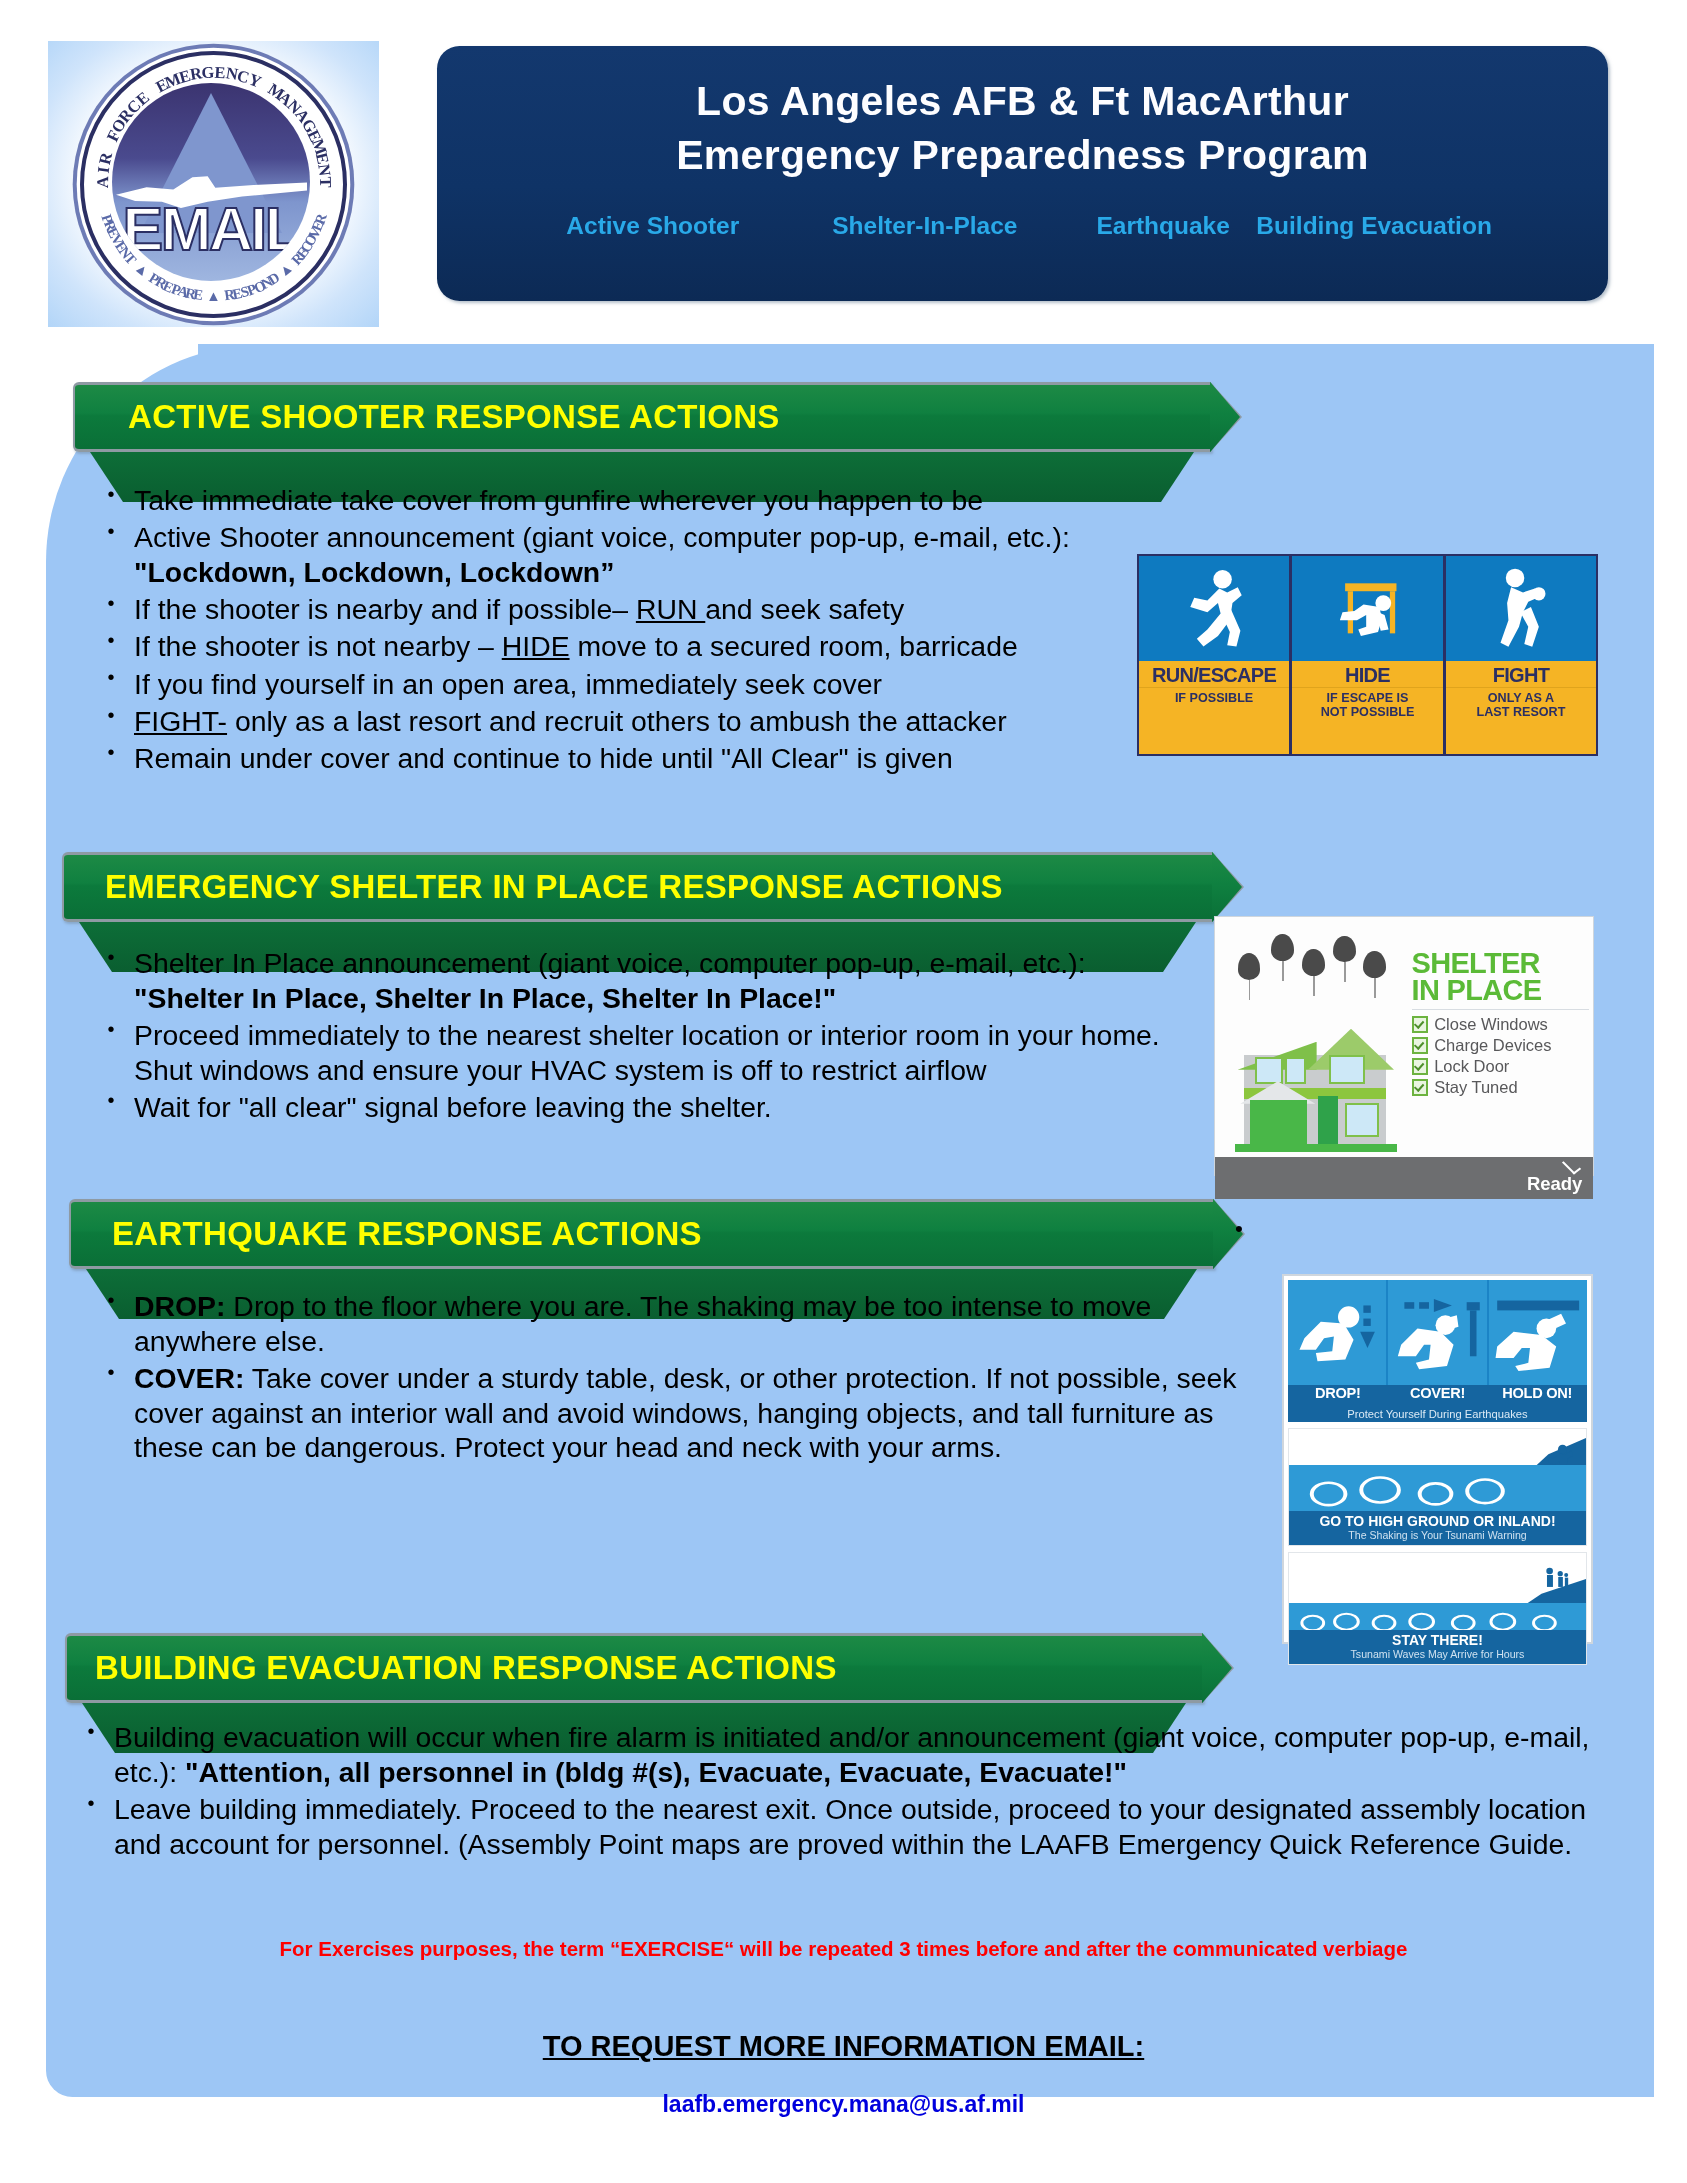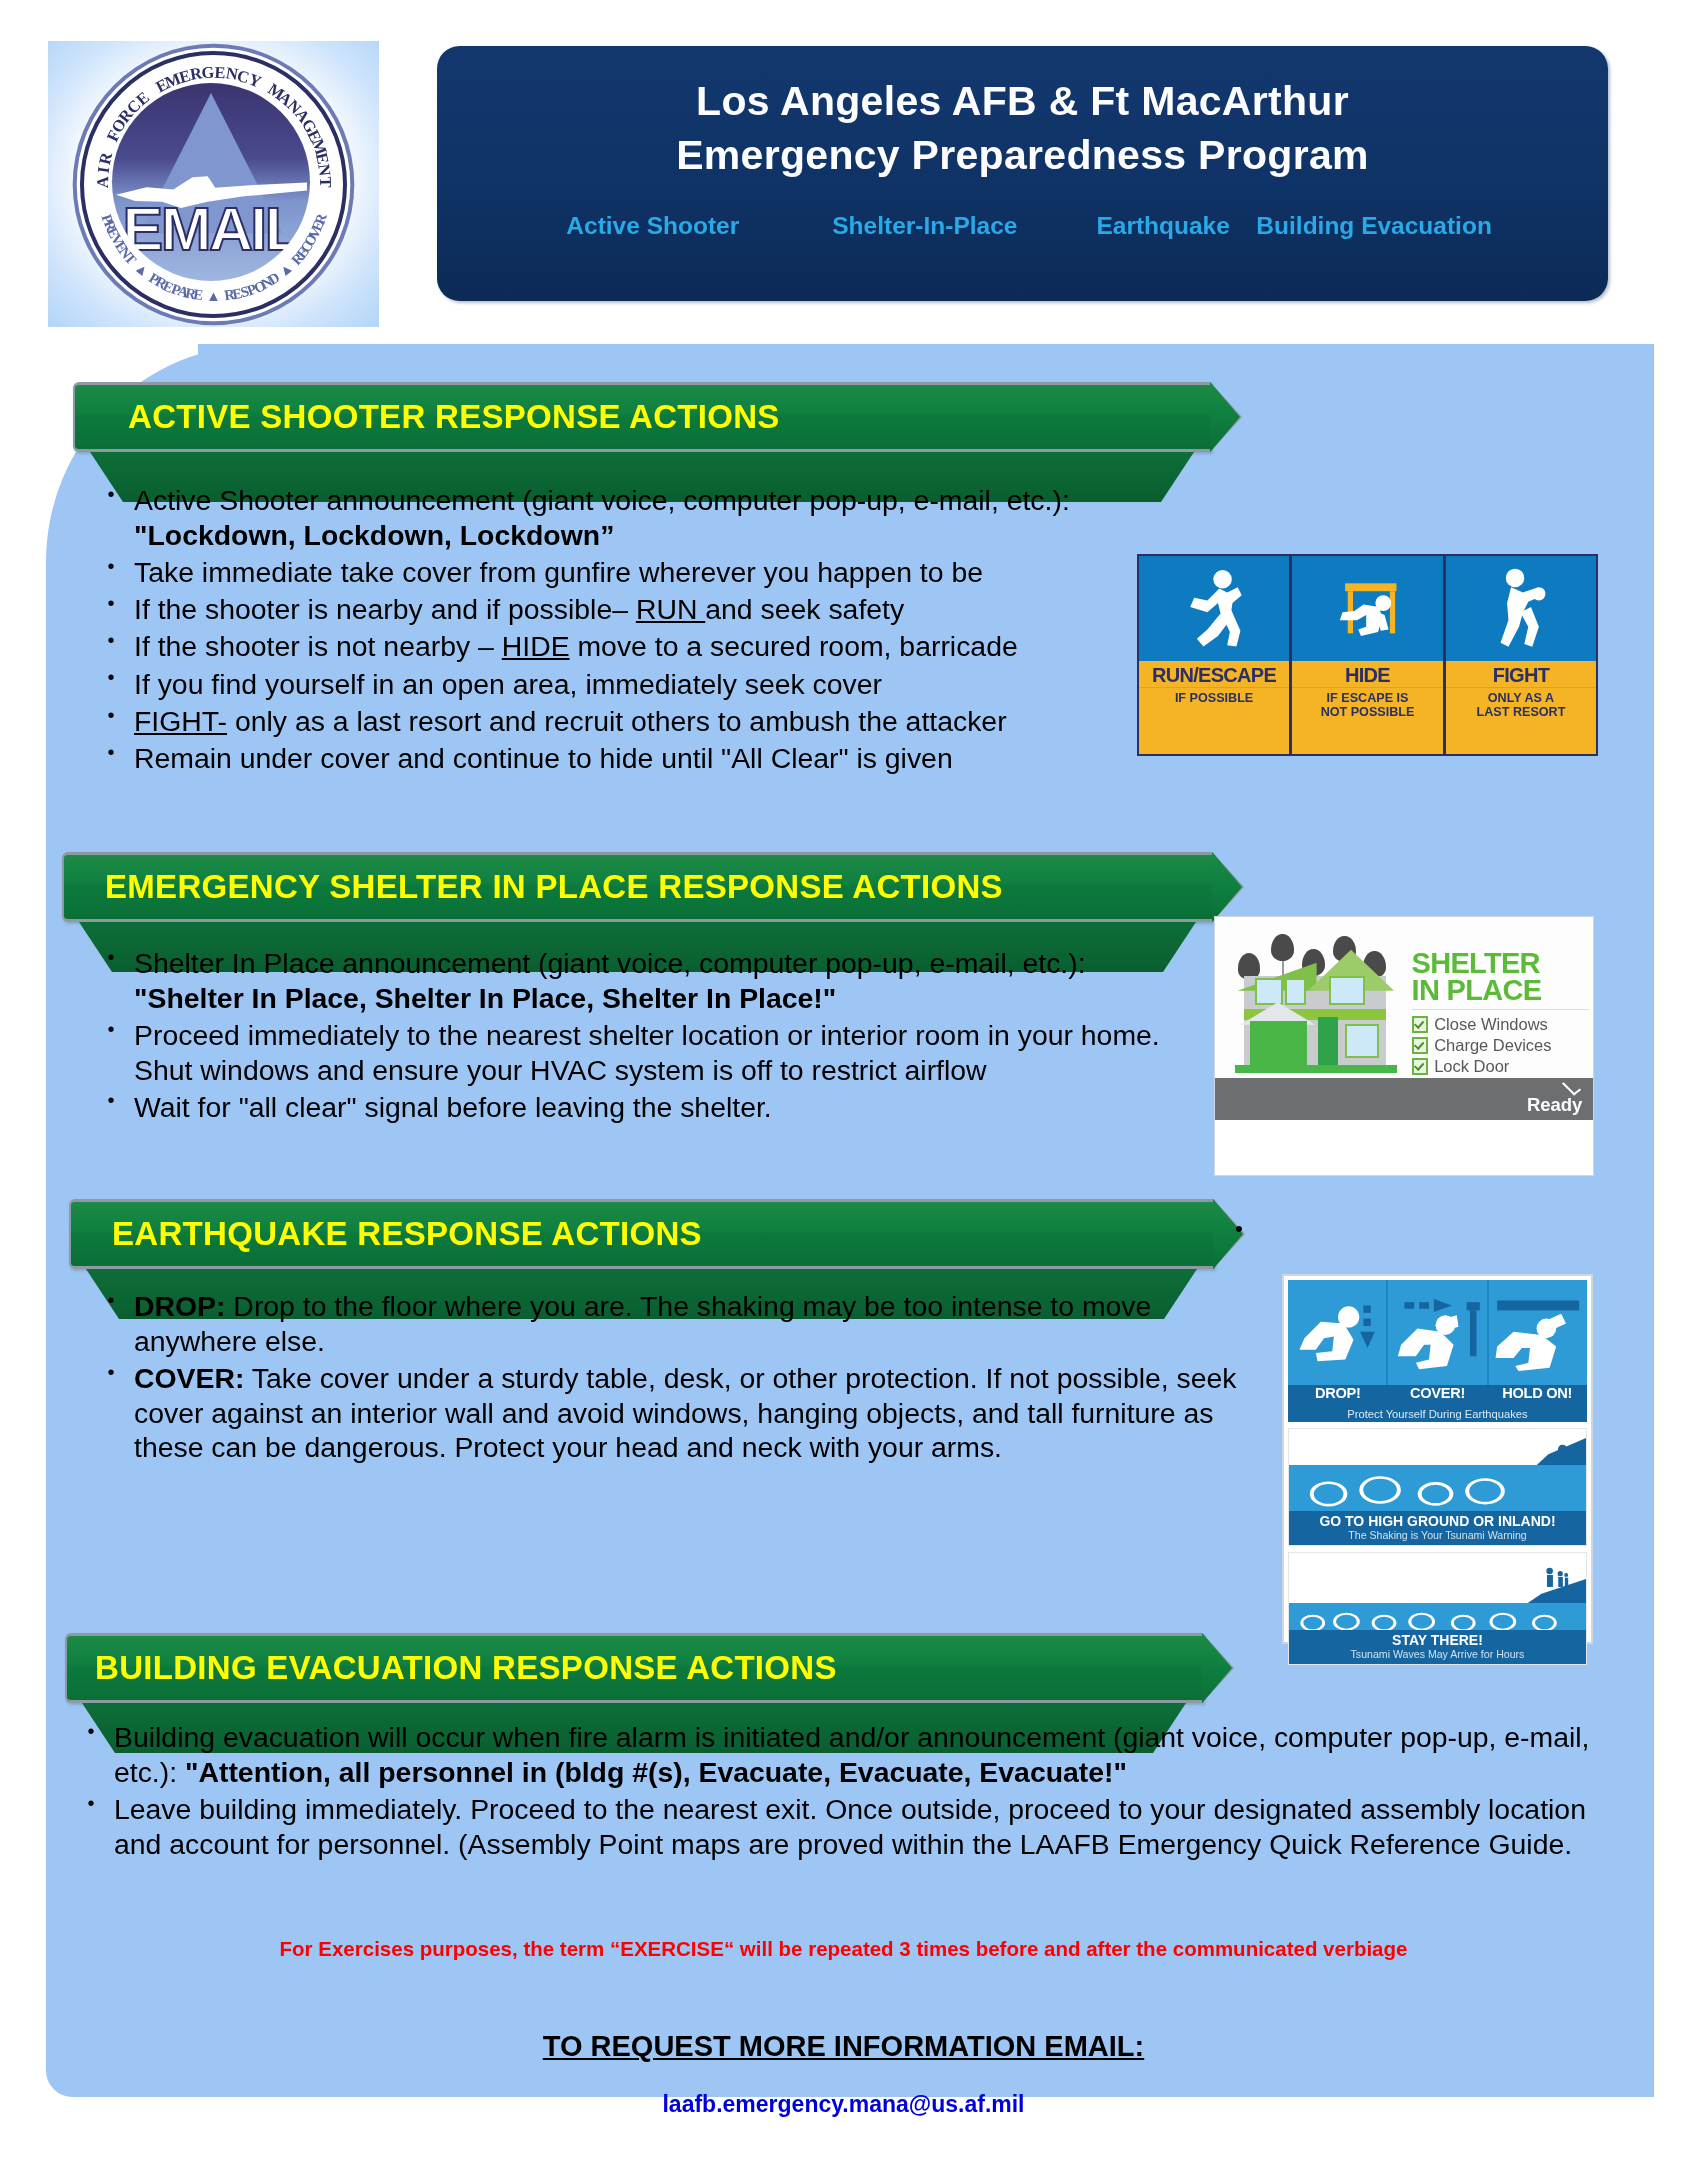--- a/index.html
+++ b/index.html
@@ -92,21 +92,21 @@
   .rhf-col{flex:1;display:flex;flex-direction:column;background:#0ea5e9;}
   .rhf-pic{height:105px;background:#0e7ac0;position:relative;display:flex;align-items:center;justify-content:center;}
   .rhf-lab{background:#F5B425;text-align:center;color:#2b2f63;font-weight:bold;
      font-size:20px;font-family:"Liberation Sans",sans-serif;padding-top:2.6px;letter-spacing:-0.7px;
      border-bottom:1.3px solid #e0a41c;}
   .rhf-sub{background:#F5B425;text-align:center;color:#2b2f63;font-weight:bold;
      font-size:12.6px;line-height:1.12;font-family:"Liberation Sans",sans-serif;flex:1;padding-top:3.3px;}
 
   
   #sip{left:1214px;top:916px;width:378px;height:258px;border:1.3px solid #cfd6dd;}
-  #sip-main{height:161px;background:#fdfdfd;display:flex;}
+  #sip-main{height:240px;background:#fdfdfd;display:flex;}
   #sip-left{width:52%;position:relative;}
   #sip-right{width:48%;padding-top:33px;}
   .sip-title{color:#5BBA37;font-weight:bold;font-size:29px;line-height:.92;
      font-family:"Liberation Sans",sans-serif;letter-spacing:-0.7px;}
   .sip-rule{height:1.3px;background:#d8dde2;margin:5.3px 4px 5.3px 0;}
   .sip-item{display:flex;align-items:center;gap:6px;color:#58585A;font-size:16.5px;
      font-family:"Liberation Sans",sans-serif;margin-bottom:2px;}
   .sip-chk{width:12.6px;height:12.6px;border:2px solid #6CB33F;background:#e9f5e0;flex:0 0 auto;position:relative;}
   .sip-chk::after{content:"";position:absolute;left:2px;top:0.7px;width:4px;height:7.3px;
      border:solid #4e8f2c;border-width:0 2px 2px 0;transform:rotate(42deg);}
@@ -265,25 +265,25 @@
 <div class="banner" style="left:73px;top:382px;width:1138px;">
   <div class="ribbon">
     <div class="arrowcap-edge"></div>
       <div class="arrowcap"></div>
     <span class="banner-title" style="margin-left:53px;">ACTIVE SHOOTER RESPONSE ACTIONS</span>
   </div>
   <div class="fold"></div>
 </div>
 
 <ul class="body-list" style="left:93px;top:483px;width:1059px;">
+  <li><span>Take immediate take cover from gunfire wherever you happen to be</span></li>
   <li>
     <span>Active Shooter announcement (giant voice, computer pop-up, e-mail, etc.):</span>
     <span class="quote-strong">"Lockdown, Lockdown, Lockdown”</span>
   </li>
-  <li><span>Take immediate take cover from gunfire wherever you happen to be</span></li>
   <li><span>If the shooter is nearby and if possible– </span><u>RUN </u><span>and seek safety</span></li>
   <li><span>If the shooter is not nearby – </span><u>HIDE</u><span> move to a secured room, barricade</span></li>
   <li><span>If you find yourself in an open area, immediately seek cover</span></li>
   <li><u>FIGHT-</u><span> only as a last resort and recruit others to ambush the attacker</span></li>
   <li><span>Remain under cover and continue to hide until "All Clear" is given</span></li>
 </ul>
 
 <div id="rhf" class="imgbox">
   <div class="rhf-col">
     <div class="rhf-pic">

